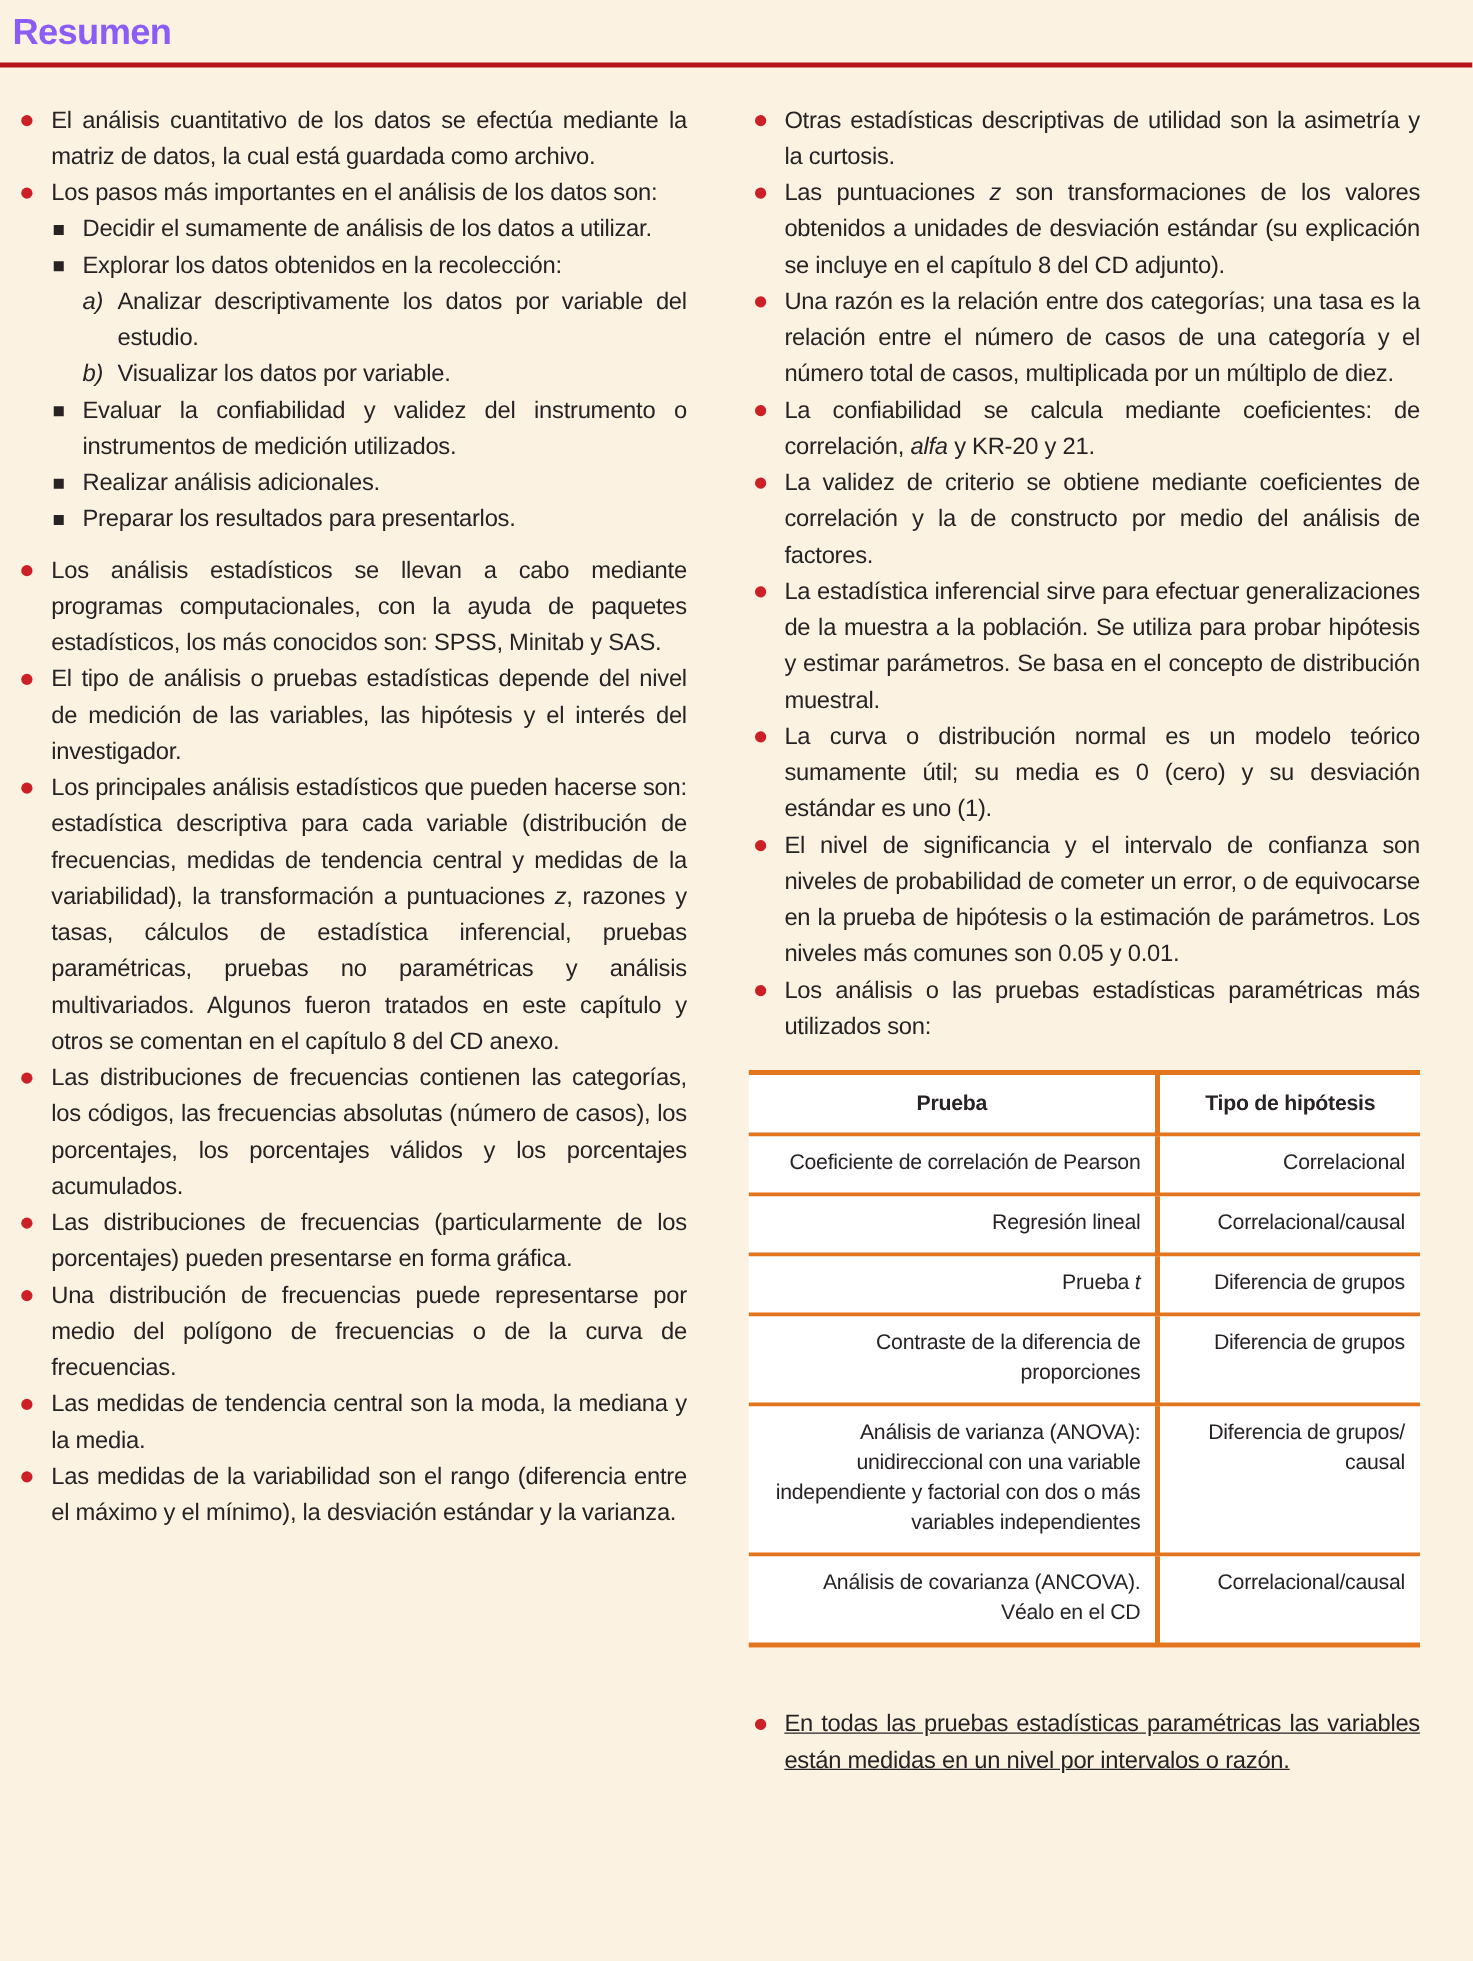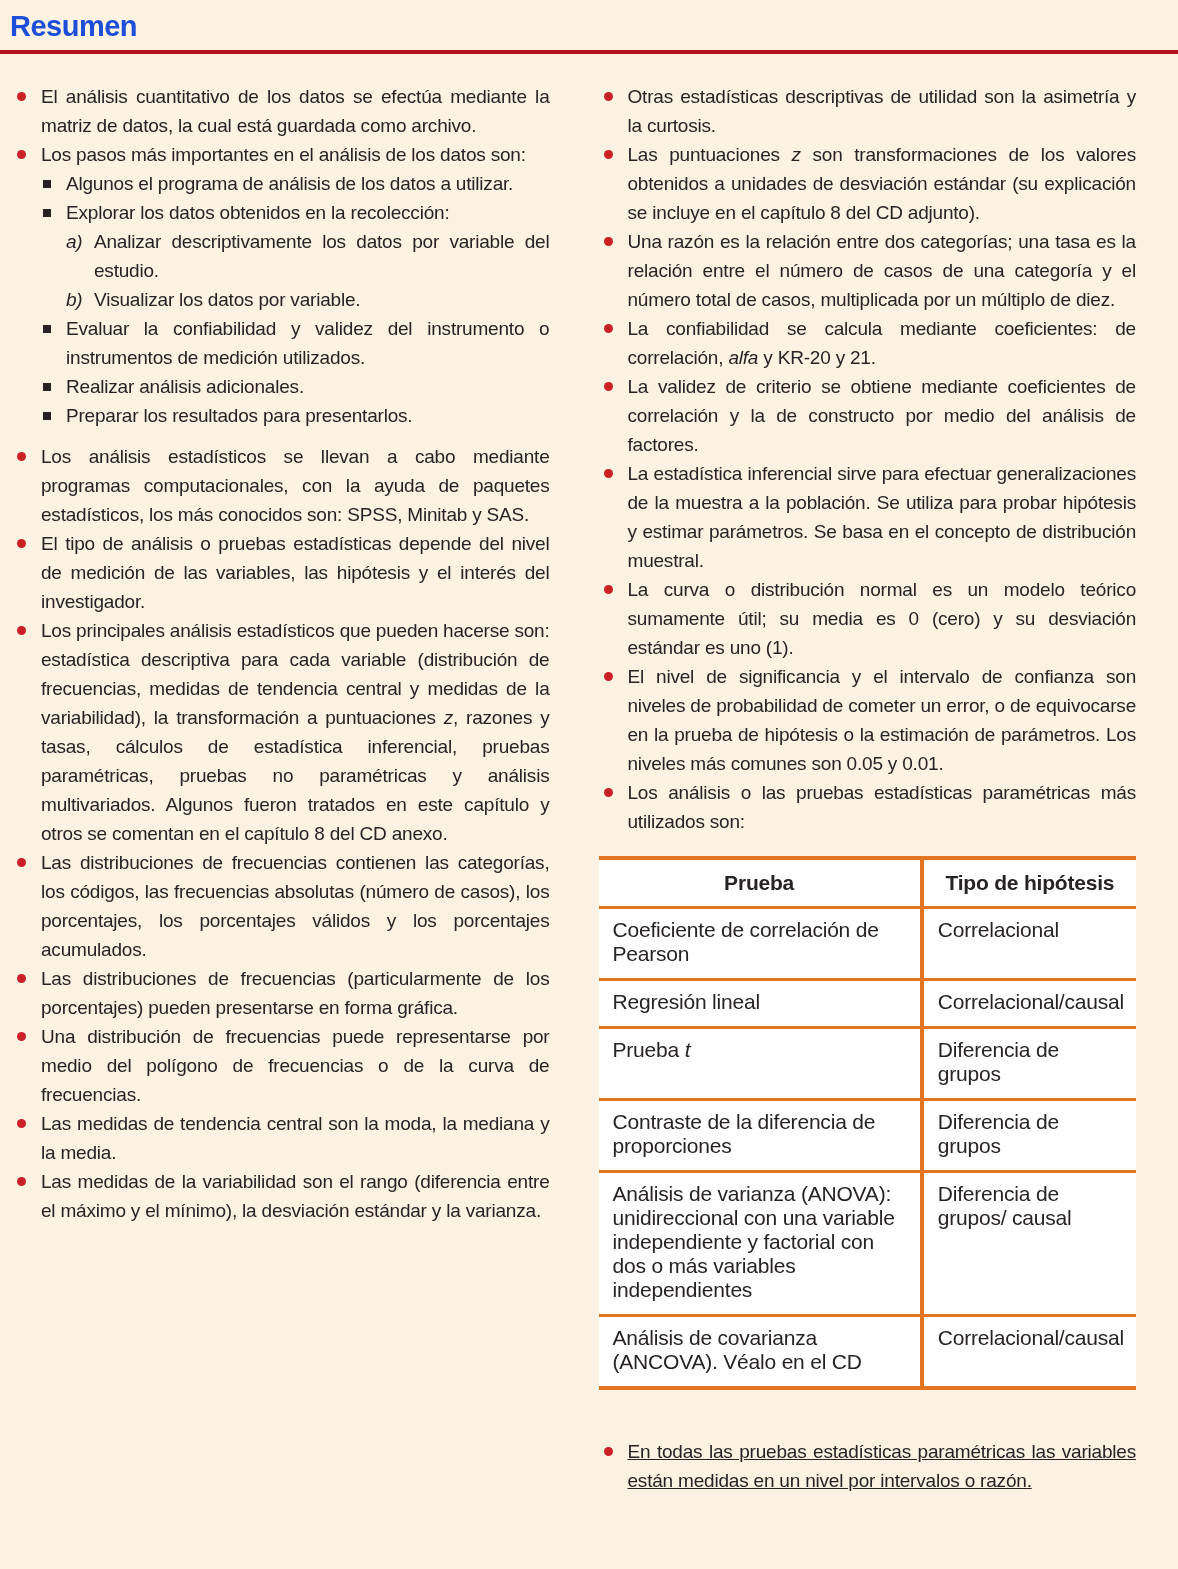--- a/index.html
+++ b/index.html
@@ -4,46 +4,46 @@
 <style>
   html,body{margin:0;padding:0;}
   body{
     width:1178px;height:1569px;overflow:hidden;
     background:#fcf2e2;
     color:#272325;
     font-family:"Liberation Sans", sans-serif;
     font-size:19px;line-height:29px;letter-spacing:-0.2px;
   }
   .page-title{
-    font-size:29px;line-height:34px;font-weight:700;color:#1d4ed8;
+    font-size:29px;line-height:34px;font-weight:700;color:#8b5cf6;
     margin:9px 0 7px 10px;letter-spacing:-0.5px;
   }
   .title-rule{height:4px;background:#b5121b;width:100%;}
   .columns{display:flex;gap:49px;padding:28px 42px 0 12px;box-sizing:border-box;}
   .col{flex:1;min-width:0;}
   .bullet-item{display:flex;margin:0;}
   .dot{width:9px;height:9px;border-radius:50%;background:#cb2026;flex:none;margin:10px 15px 0 5px;}
   .para{margin:0;flex:1;text-align:justify;}
   .steps{margin:0 0 12px 0;}
   .step-item{display:flex;}
   .sq{width:8px;height:8px;background:#272325;flex:none;margin:11px 15px 0 31px;}
   .letter-item{display:flex;padding-left:54px;}
   .llabel{font-style:italic;width:28px;flex:none;}
   em{font-style:italic;}
   .stats-table{
     width:100%;border-collapse:collapse;background:#ffffff;
-    margin:20px 0 0 0;font-size:21px;line-height:24px;letter-spacing:-0.2px;
+    margin:20px 0 0 0;font-size:17px;line-height:24px;letter-spacing:-0.2px;
     border-top:4px solid #e2751d;border-bottom:4px solid #e2751d;
   }
   .stats-table th{
     font-weight:700;text-align:center;padding:11px 6px;
     border-bottom:3px solid #e2751d;
   }
   .stats-table td{
-    padding:9px 12px 12px 14px;vertical-align:top;text-align:left;font-weight:400;
+    padding:9px 12px 12px 14px;vertical-align:top;text-align:right;font-weight:400;
     border-top:3px solid #e2751d;
   }
   .stats-table .c1{width:61%;border-right:4px solid #e2751d;}
   .closing{margin-top:47px;text-decoration:underline;}
 </style>
 </head>
 <body>
 
 <h1 class="page-title">Resumen</h1>
 <div class="title-rule"></div>
@@ -58,21 +58,21 @@
     </div>
 
     <div class="bullet-item">
       <span class="dot"></span>
       <p class="para">Los pasos más importantes en el análisis de los datos son:</p>
     </div>
 
     <div class="steps">
       <div class="step-item">
         <span class="sq"></span>
-        <p class="para">Algunos el programa de análisis de los datos a utilizar.</p>
+        <p class="para">Decidir el sumamente de análisis de los datos a utilizar.</p>
       </div>
       <div class="step-item">
         <span class="sq"></span>
         <p class="para">Explorar los datos obtenidos en la recolección:</p>
       </div>
       <div class="letter-item">
         <em class="llabel">a)</em>
         <p class="para">Analizar descriptivamente los datos por variable del estudio.</p>
       </div>
       <div class="letter-item">

